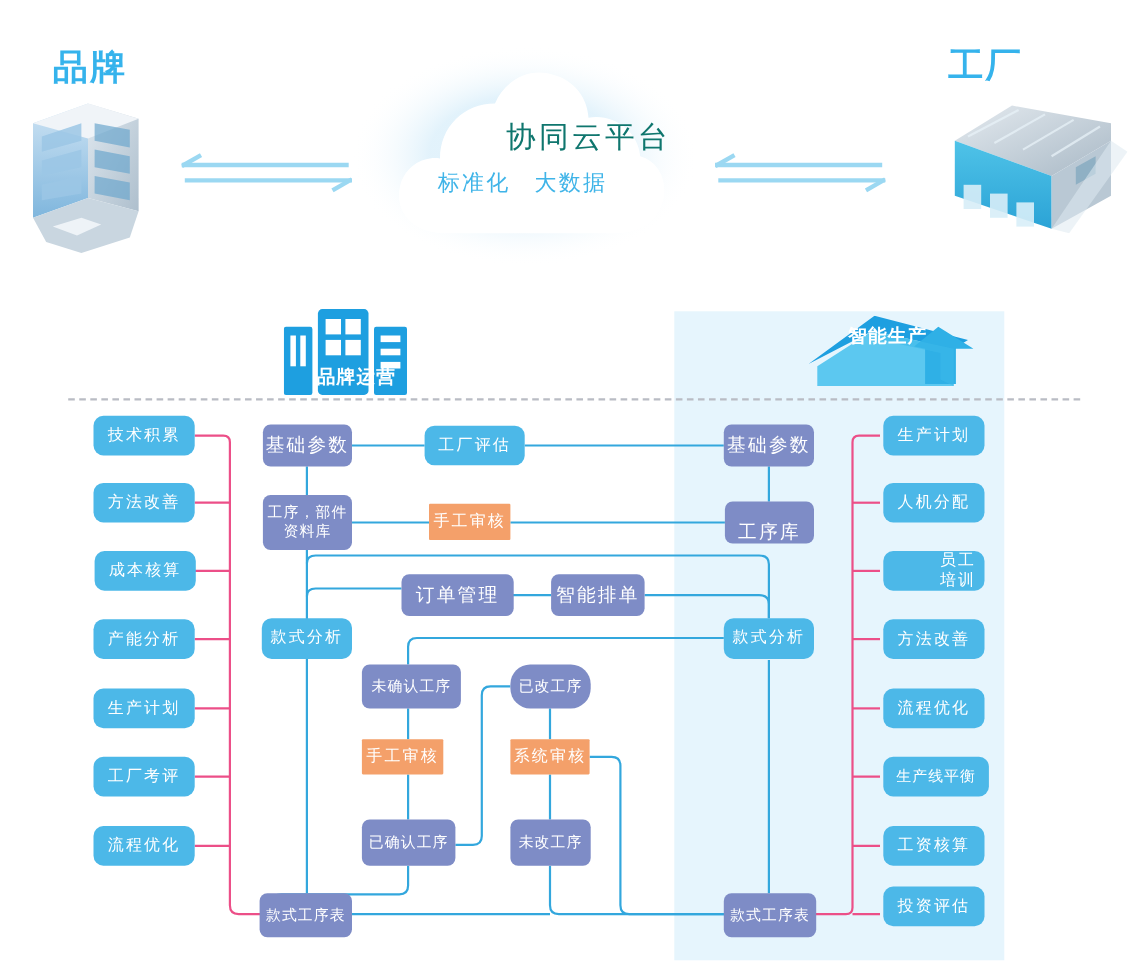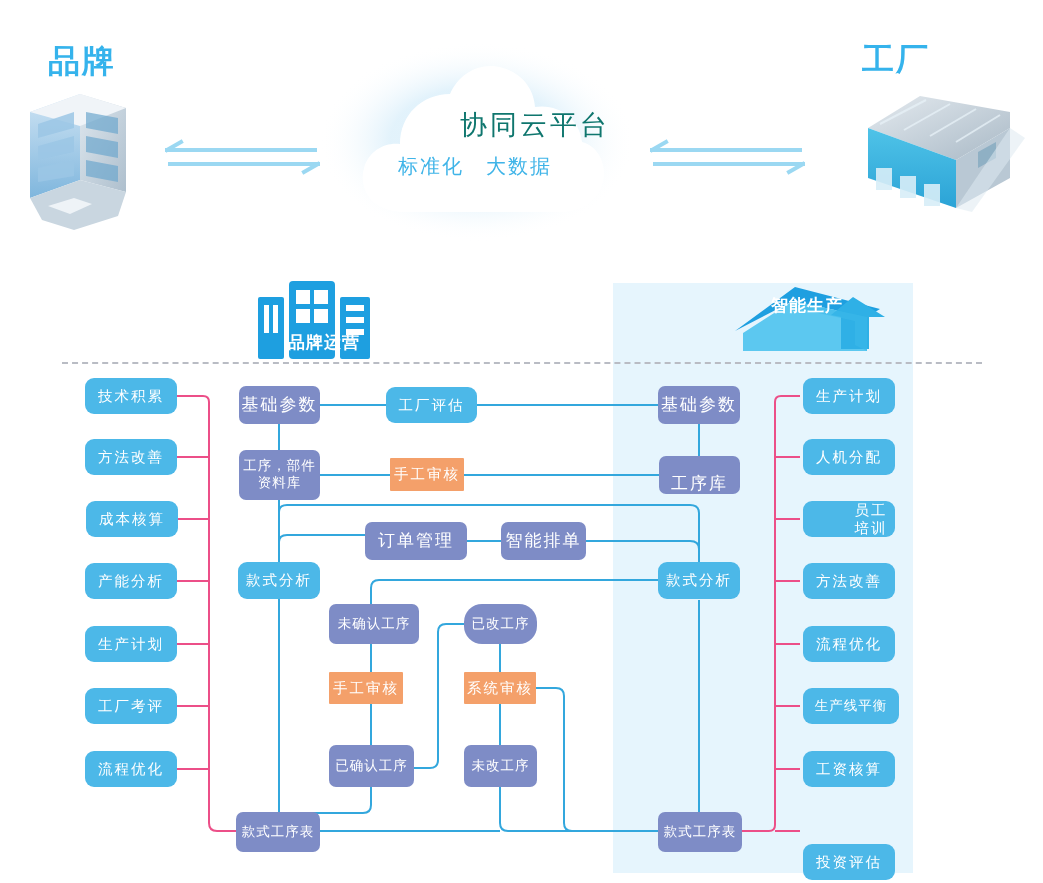--- a/index.html
+++ b/index.html
@@ -276,21 +276,21 @@
     </div>
   <div class="node n-cyan side" style="left:803px;top:626px;">
       <span>流程优化</span>
     </div>
   <div class="node n-cyan side" style="left:803px;top:688px;width:96px;font-size:13.5px;letter-spacing:1px;">
       <span>生产线平衡</span>
     </div>
   <div class="node n-cyan side" style="left:803px;top:751px;">
       <span>工资核算</span>
     </div>
-  <div class="node n-cyan side" style="left:803px;top:806px;margin-top:38px;">
+  <div class="node n-cyan side" style="left:803px;top:806px;">
       <span>投资评估</span>
     </div>
 
   <div class="node n-purple" style="left:239px;top:386px;width:81px;height:38px;">
       <span>基础参数</span>
     </div>
   <div class="node n-cyan" style="left:386px;top:387px;width:91px;height:36px;">
       <span>工厂评估</span>
     </div>
   <div class="node n-purple" style="left:658px;top:386px;width:82px;height:38px;">

